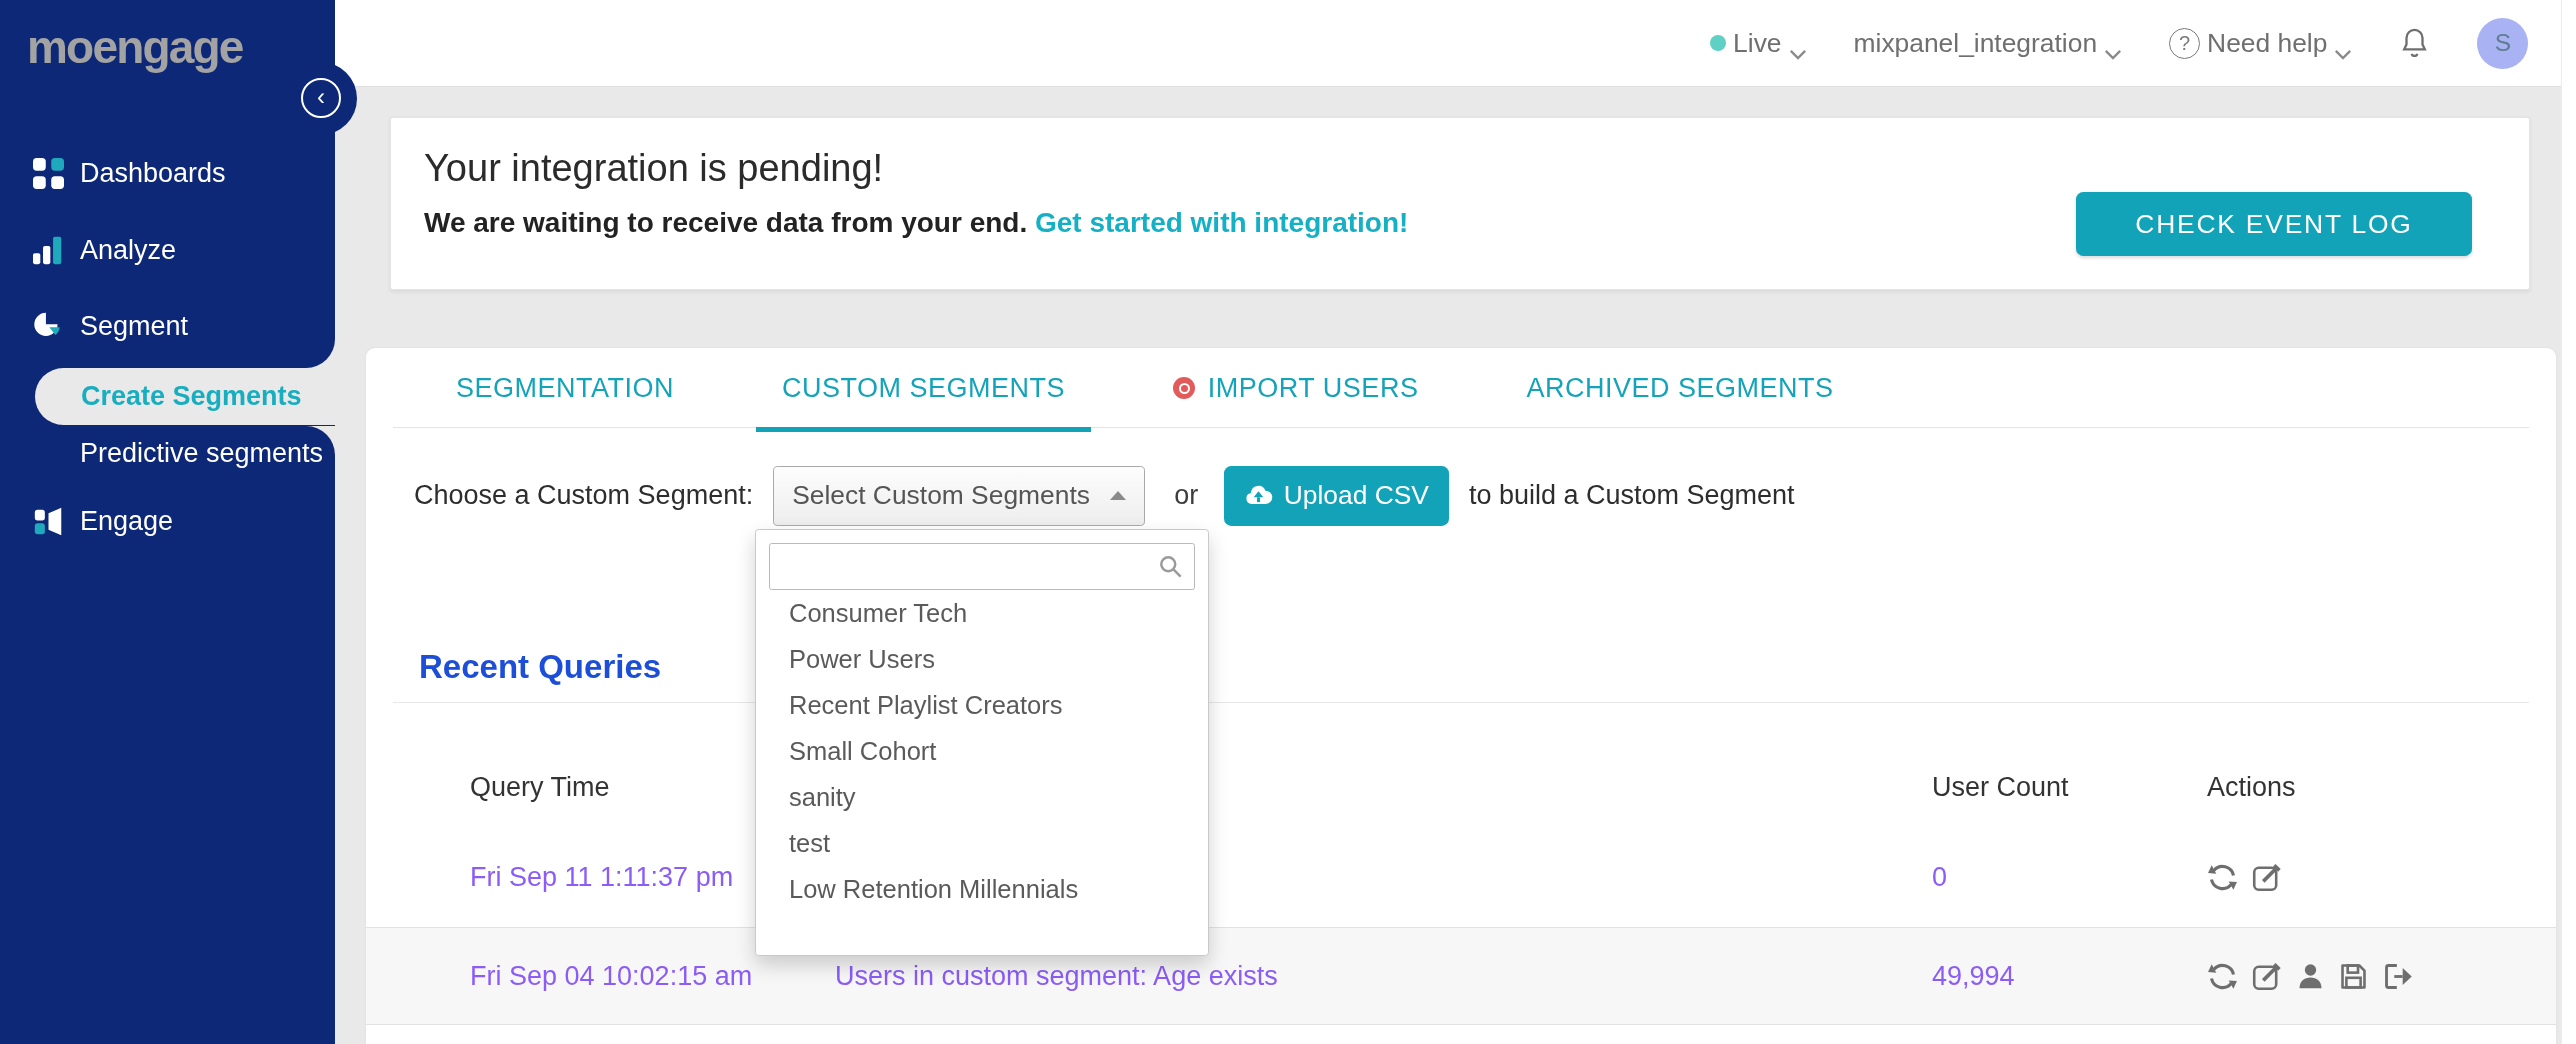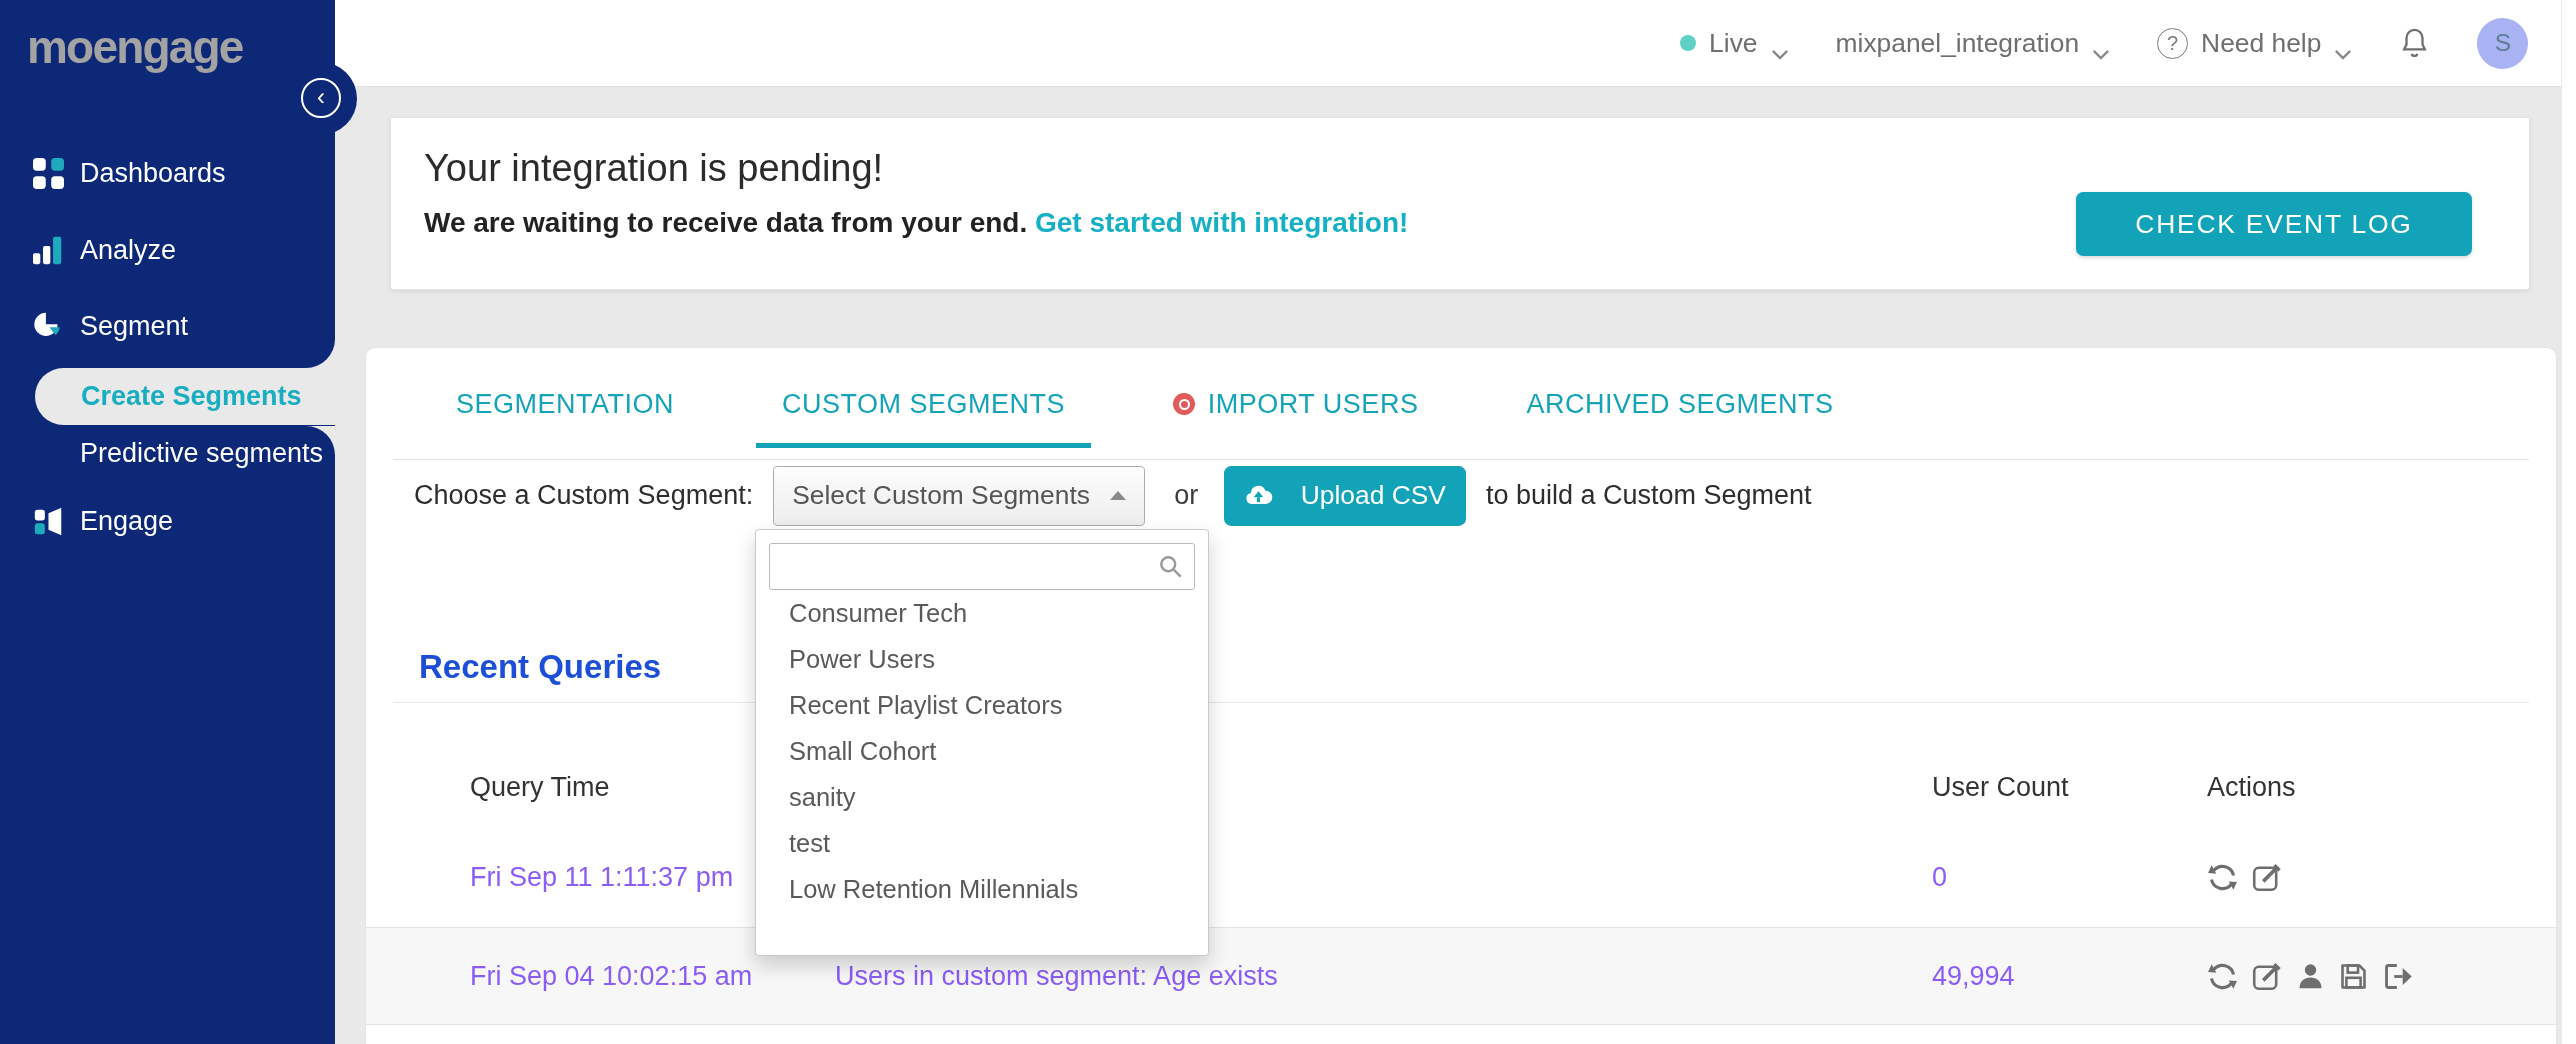--- a/index.html
+++ b/index.html
@@ -22,21 +22,21 @@
     border-radius:29px 0 0 29px; display:flex; align-items:center; cursor:pointer; }
   .pill span { margin-left:46px; color:#19aebf; font-size:27px; font-weight:700; }
   .corner { position:absolute; right:0; width:29px; height:29px; background:#e9e9e9; }
   .corner i { position:absolute; inset:0; background:#0e2878; display:block; }
   .corner-top { top:339px; } .corner-top i { border-bottom-right-radius:29px; }
   .corner-bottom { top:426px; } .corner-bottom i { border-top-right-radius:29px; }
   
   .topbar { position:absolute; left:335px; top:0; right:14.6px; height:87px; background:#ffffff;
     border-bottom:0.9px solid #e0e0e0; display:flex; align-items:center; justify-content:flex-end;
     gap:47px; padding-right:33px; color:#6f6f6f; font-size:26.4px; z-index:10; }
-  .tb-group { display:flex; align-items:center; gap:13px; cursor:pointer; }
+  .tb-group { display:flex; align-items:center; gap:7px; cursor:pointer; }
   .dot-live { width:16.4px; height:16.4px; border-radius:50%; background:#5fd0c4; }
   .chev { width:18px; height:12px; display:inline-block; }
   .qmark { width:31px; height:31px; border-radius:50%; border:1.8px solid #7a7a7a; font-size:20px;
     display:flex; align-items:center; justify-content:center; color:#7a7a7a; }
   .bell { width:31px; height:35px; display:flex; }
   .avatar { width:51px; height:51px; border-radius:50%; background:#a9b2f3; color:#5f7d92;
     display:flex; align-items:center; justify-content:center; font-size:24.6px; cursor:pointer; }
   
   .scrollbar { position:absolute; right:0; top:0; width:14.6px; height:1045px; background:#ffffff; border-left:0.9px solid #ececec; z-index:30; }
   
@@ -44,38 +44,38 @@
     border:0.9px solid #e4e4e4; border-radius:2.7px; box-shadow:0 1.8px 4.6px rgba(0,0,0,0.07); }
   .banner-title { position:absolute; left:33px; top:29px; font-size:38px; color:#2b2b2b; }
   .banner-sub { position:absolute; left:33px; top:89px; font-size:28px; font-weight:700; color:#222222; }
   .banner-link { color:#16b0c4; cursor:pointer; }
   .check-btn { position:absolute; right:57px; top:74px; width:396px; height:64px; background:#12a3b8;
     border:none; border-radius:7.3px; color:#ffffff; font-size:26.4px; letter-spacing:1.8px;
     font-family:inherit; cursor:pointer; box-shadow:0 1.8px 3.6px rgba(0,0,0,0.15); }
   
   .tabs-card { position:absolute; left:366px; top:348px; width:2190px; height:696px; background:#ffffff;
     border-radius:9px 9px 0 0; box-shadow:0 0.9px 2.7px rgba(0,0,0,0.06); }
-  .tabs-row { position:absolute; left:0; top:0; right:0; height:112px; display:flex; align-items:center; padding-left:66px; }
+  .tabs-row { position:absolute; left:0; top:0; right:0; height:80px; display:flex; align-items:center; padding-left:66px; }
   .tabs-row::after { content:""; position:absolute; left:27px; right:27px; bottom:0; height:0.9px; background:#e3e3e3; }
   .tab { position:relative; height:88px; display:flex; align-items:center; gap:12.8px; padding:0 24px;
     color:#14a3b8; font-size:27px; letter-spacing:0.5px; cursor:pointer; white-space:nowrap; }
   .tab + .tab { margin-left:60px; }
   .tab.active::after { content:""; position:absolute; left:-1.8px; right:-1.8px; bottom:0; height:5.5px; background:#12a3b8; z-index:2; }
   .imp-dot { width:22px; height:22px; border-radius:50%; background:#e25b5b; display:flex; align-items:center; justify-content:center; }
   .imp-dot i { width:11px; height:11px; border-radius:50%; border:2.7px solid #ffffff; background:#e25b5b; display:block; }
   
   .choose-row { position:absolute; left:48px; top:116px; height:63px; display:flex; align-items:center; font-size:27px; color:#2d2d2d; }
   .select-box { width:372px; height:60px; margin-left:20px; border:0.9px solid #a9a9a9; border-radius:4.6px;
     background:linear-gradient(#fdfdfd,#ededed); display:flex; align-items:center; padding:0 18px;
     color:#555555; font-size:26.4px; cursor:pointer; }
   .select-box .val { flex:1; }
   .tri-up { width:0; height:0; border-left:8.2px solid transparent; border-right:8.2px solid transparent; border-bottom:9px solid #8a8a8a; }
   .or { margin-left:29px; color:#3d3d3d; }
   .upload-btn { margin-left:25.5px; height:60px; background:#12a3b8; border:none; border-radius:7.3px;
-    color:#ffffff; font-size:26.4px; display:flex; align-items:center; gap:28px; padding:0 20px;
+    color:#ffffff; font-size:26.4px; display:flex; align-items:center; gap:11px; padding:0 20px;
     font-family:inherit; cursor:pointer; }
   .upload-btn svg { width:29px; height:29px; }
   .suffix { margin-left:20px; }
   
   .rq-title { position:absolute; left:53px; top:300px; font-size:33px; font-weight:700; color:#1d4ed8; }
   .rq-divider { position:absolute; left:27px; right:27px; top:354px; height:0.9px; background:#e8e8e8; }
   .tgrid { display:grid; grid-template-columns:365px 1097px 275px 1fr; padding-left:104px; align-items:center; }
   .thead { position:absolute; left:0; right:0; top:398px; height:82px; font-size:27px; color:#333333; }
   .thead-divider { position:absolute; left:27px; right:27px; top:480px; height:0.9px; background:#dcdcdc; }
   .trow { position:absolute; left:0; right:0; height:98px; font-size:27px; color:#8b5cf6; }

